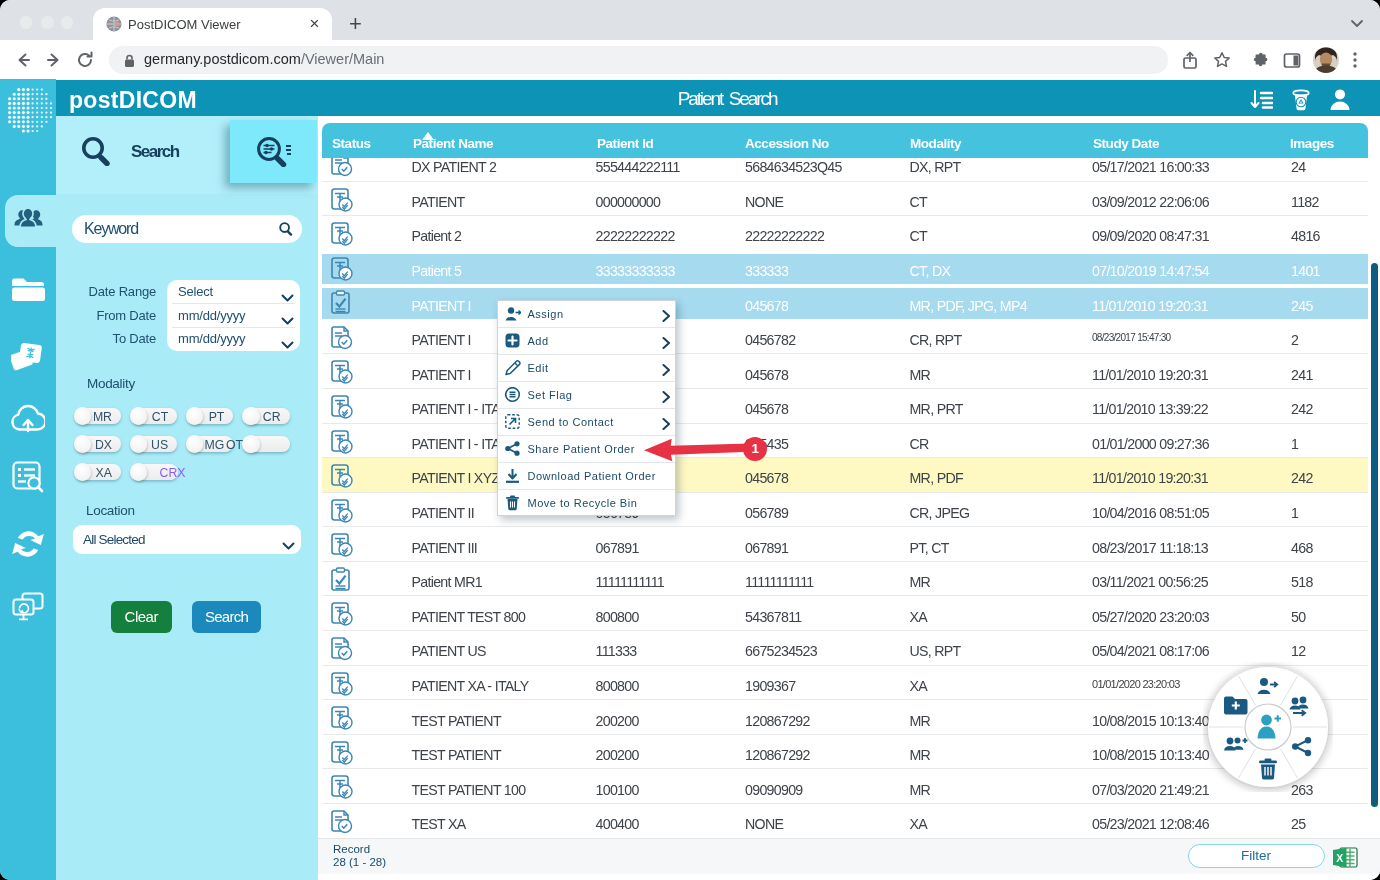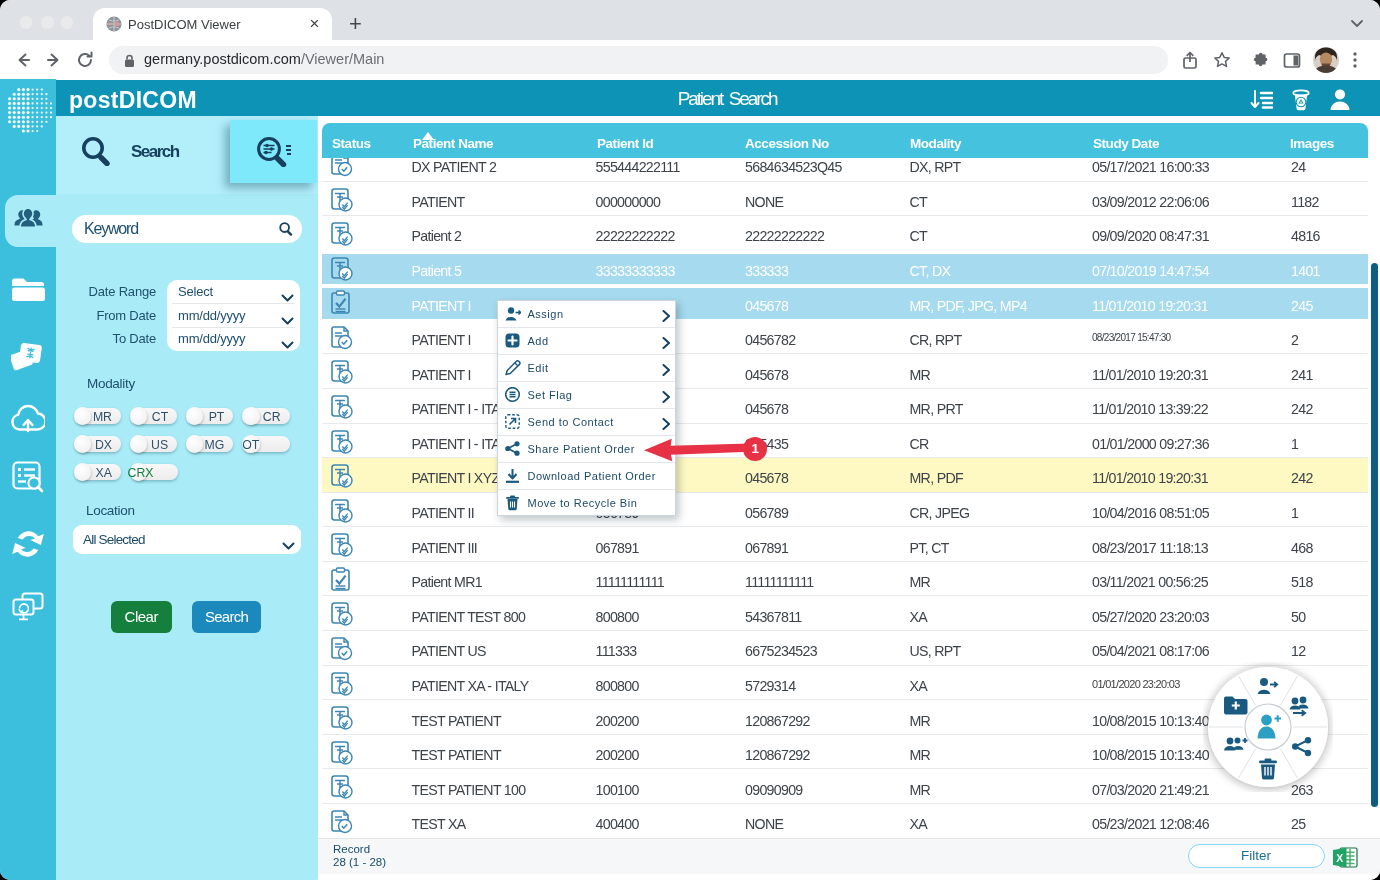--- a/index.html
+++ b/index.html
@@ -286,27 +286,27 @@
 <div class="abs" style="left:73.5px;top:435.20000000000005px;width:17.5px;height:17.5px;border-radius:50%;background:radial-gradient(circle at 42% 36%,#ffffff,#ededed);box-shadow:0.5px 1.5px 2.5px rgba(0,0,0,0.22)"></div>
 <div class="abs" style="left:74.5px;top:437.70000000000005px;width:37.5px;text-align:right;font-size:12.3px;color:#30516a">DX</div>
 <div class="abs" style="left:130.7px;top:435.70000000000005px;width:46.5px;height:16.5px;border-radius:9px;background:linear-gradient(#f8f8f8,#ececec);box-shadow:0 1.5px 3px rgba(30,80,100,0.35)"></div>
 <div class="abs" style="left:129.7px;top:435.20000000000005px;width:17.5px;height:17.5px;border-radius:50%;background:radial-gradient(circle at 42% 36%,#ffffff,#ededed);box-shadow:0.5px 1.5px 2.5px rgba(0,0,0,0.22)"></div>
 <div class="abs" style="left:130.7px;top:437.70000000000005px;width:37.5px;text-align:right;font-size:12.3px;color:#30516a">US</div>
 <div class="abs" style="left:186.9px;top:435.70000000000005px;width:46.5px;height:16.5px;border-radius:9px;background:linear-gradient(#f8f8f8,#ececec);box-shadow:0 1.5px 3px rgba(30,80,100,0.35)"></div>
 <div class="abs" style="left:185.9px;top:435.20000000000005px;width:17.5px;height:17.5px;border-radius:50%;background:radial-gradient(circle at 42% 36%,#ffffff,#ededed);box-shadow:0.5px 1.5px 2.5px rgba(0,0,0,0.22)"></div>
 <div class="abs" style="left:186.9px;top:437.70000000000005px;width:37.5px;text-align:right;font-size:12.3px;color:#30516a">MG</div>
 <div class="abs" style="left:243.10000000000002px;top:435.70000000000005px;width:46.5px;height:16.5px;border-radius:9px;background:linear-gradient(#f8f8f8,#ececec);box-shadow:0 1.5px 3px rgba(30,80,100,0.35)"></div>
 <div class="abs" style="left:242.10000000000002px;top:435.20000000000005px;width:17.5px;height:17.5px;border-radius:50%;background:radial-gradient(circle at 42% 36%,#ffffff,#ededed);box-shadow:0.5px 1.5px 2.5px rgba(0,0,0,0.22)"></div>
-<div class="abs" style="left:232px;top:437.70000000000005px;width:37.5px;text-align:center;font-size:12.3px;color:#30516a">OT</div>
+<div class="abs" style="left:226px;top:437.70000000000005px;width:37.5px;text-align:left;font-size:12.3px;color:#30516a">OT</div>
 <div class="abs" style="left:74.5px;top:463.8px;width:46.5px;height:16.5px;border-radius:9px;background:linear-gradient(#f8f8f8,#ececec);box-shadow:0 1.5px 3px rgba(30,80,100,0.35)"></div>
 <div class="abs" style="left:73.5px;top:463.3px;width:17.5px;height:17.5px;border-radius:50%;background:radial-gradient(circle at 42% 36%,#ffffff,#ededed);box-shadow:0.5px 1.5px 2.5px rgba(0,0,0,0.22)"></div>
 <div class="abs" style="left:74.5px;top:465.8px;width:37.5px;text-align:right;font-size:12.3px;color:#30516a">XA</div>
 <div class="abs" style="left:130.7px;top:463.8px;width:47.5px;height:16.5px;border-radius:9px;background:linear-gradient(#f8f8f8,#ececec);box-shadow:0 1.5px 3px rgba(30,80,100,0.35)"></div>
 <div class="abs" style="left:129.7px;top:463.3px;width:17.5px;height:17.5px;border-radius:50%;background:radial-gradient(circle at 42% 36%,#ffffff,#ededed);box-shadow:0.5px 1.5px 2.5px rgba(0,0,0,0.22)"></div>
-<div class="abs" style="left:115px;top:465.8px;width:38.5px;text-align:right;font-size:12.3px;color:#15803d">CRX</div>
+<div class="abs" style="left:147px;top:465.8px;width:38.5px;text-align:right;font-size:12.3px;color:#8b5cf6">CRX</div>
 <div class="abs" style="left:86px;top:503px;font-size:13.5px;letter-spacing:-0.3px;color:#20506e">Location</div>
 <div class="abs" style="left:73px;top:525px;width:228px;height:28.5px;background:#fff;border-radius:9px"></div>
 <div class="abs" style="left:83px;top:532px;font-size:13.5px;letter-spacing:-0.8px;color:#1c4a68">All Selected</div>
 <div class="abs" style="left:282px;top:536px"><svg width="13" height="8" viewBox="0 0 13 8" style="">
         <path d="M1.5 1.5 L6.5 6.5 l5-5" fill="none" stroke="#16405e" stroke-width="2" stroke-linecap="round" stroke-linejoin="round"></path>
       </svg></div>
 <div class="abs" style="left:110.5px;top:601px;width:61.5px;height:32px;background:#15803d;border-radius:6px;color:#fff;font-size:15px;letter-spacing:-0.5px;text-align:center;line-height:32px">Clear</div>
 <div class="abs" style="left:191.8px;top:601px;width:69.6px;height:32px;background:#1c89bc;border-radius:6px;color:#fff;font-size:15px;letter-spacing:-0.7px;text-align:center;line-height:32px">Search</div>
 <div class="abs" style="left:318px;top:118px;width:1062px;height:762px;background:#fff"></div>
 <div class="abs" style="left:322px;top:146.9px;width:1046px;height:34.58px;background:#fff">
@@ -553,21 +553,21 @@
 <div style="position:absolute;left:8px;top:5px;width:23px;height:25px"><svg width="23" height="26" viewBox="0 0 23 26" style="">
           <rect x="2" y="2" width="16" height="20" rx="2.5" fill="none" stroke="#3c86b4" stroke-width="1.6"></rect>
           <line x1="5" y1="6.5" x2="15" y2="6.5" stroke="#3c86b4" stroke-width="1.5"></line>
           <line x1="10" y1="6.5" x2="10" y2="16" stroke="#3c86b4" stroke-width="1.5"></line>
           <line x1="7" y1="10" x2="13" y2="10" stroke="#3c86b4" stroke-width="1.5"></line>
           <circle cx="15.5" cy="17.5" r="6.5" fill="#fff" stroke="#3c86b4" stroke-width="1.4"></circle>
           <path d="M12.3 17.5 l2 2.2 3.4-4 M12.3 20 l2 2.2 3.4-4" fill="none" stroke="#3c86b4" stroke-width="1.3"></path>
         </svg></div>
 <div class="abs" style="left:89.5px;top:12.4px;font-size:14.2px;letter-spacing:-0.7px;color:#3d4349">PATIENT XA - ITALY</div>
 <div class="abs" style="left:273.5px;top:12.4px;font-size:14.2px;letter-spacing:-0.7px;color:#3d4349">800800</div>
-<div class="abs" style="left:423px;top:12.4px;font-size:14.2px;letter-spacing:-0.7px;color:#3d4349">5729314</div>
+<div class="abs" style="left:423px;top:12.4px;font-size:14.2px;letter-spacing:-0.7px;color:#3d4349">1909367</div>
 <div class="abs" style="left:587.5px;top:12.4px;font-size:14.2px;letter-spacing:-0.7px;color:#3d4349">XA</div>
 <div class="abs" style="left:770px;top:12.4px;font-size:11px;letter-spacing:-0.7px;color:#404040">01/01/2020 23:20:03</div>
 <div class="abs" style="left:969px;top:12.4px;font-size:14.2px;letter-spacing:-0.7px;color:#3d4349">88</div>
 </div>
 <div class="abs" style="left:322px;top:700.2px;width:1046px;height:34.58px;background:#fff">
 <div style="position:absolute;left:8px;top:5px;width:23px;height:25px"><svg width="23" height="26" viewBox="0 0 23 26" style="">
           <rect x="2" y="2" width="16" height="20" rx="2.5" fill="none" stroke="#3c86b4" stroke-width="1.6"></rect>
           <line x1="5" y1="6.5" x2="15" y2="6.5" stroke="#3c86b4" stroke-width="1.5"></line>
           <line x1="10" y1="6.5" x2="10" y2="16" stroke="#3c86b4" stroke-width="1.5"></line>
           <line x1="7" y1="10" x2="13" y2="10" stroke="#3c86b4" stroke-width="1.5"></line>

